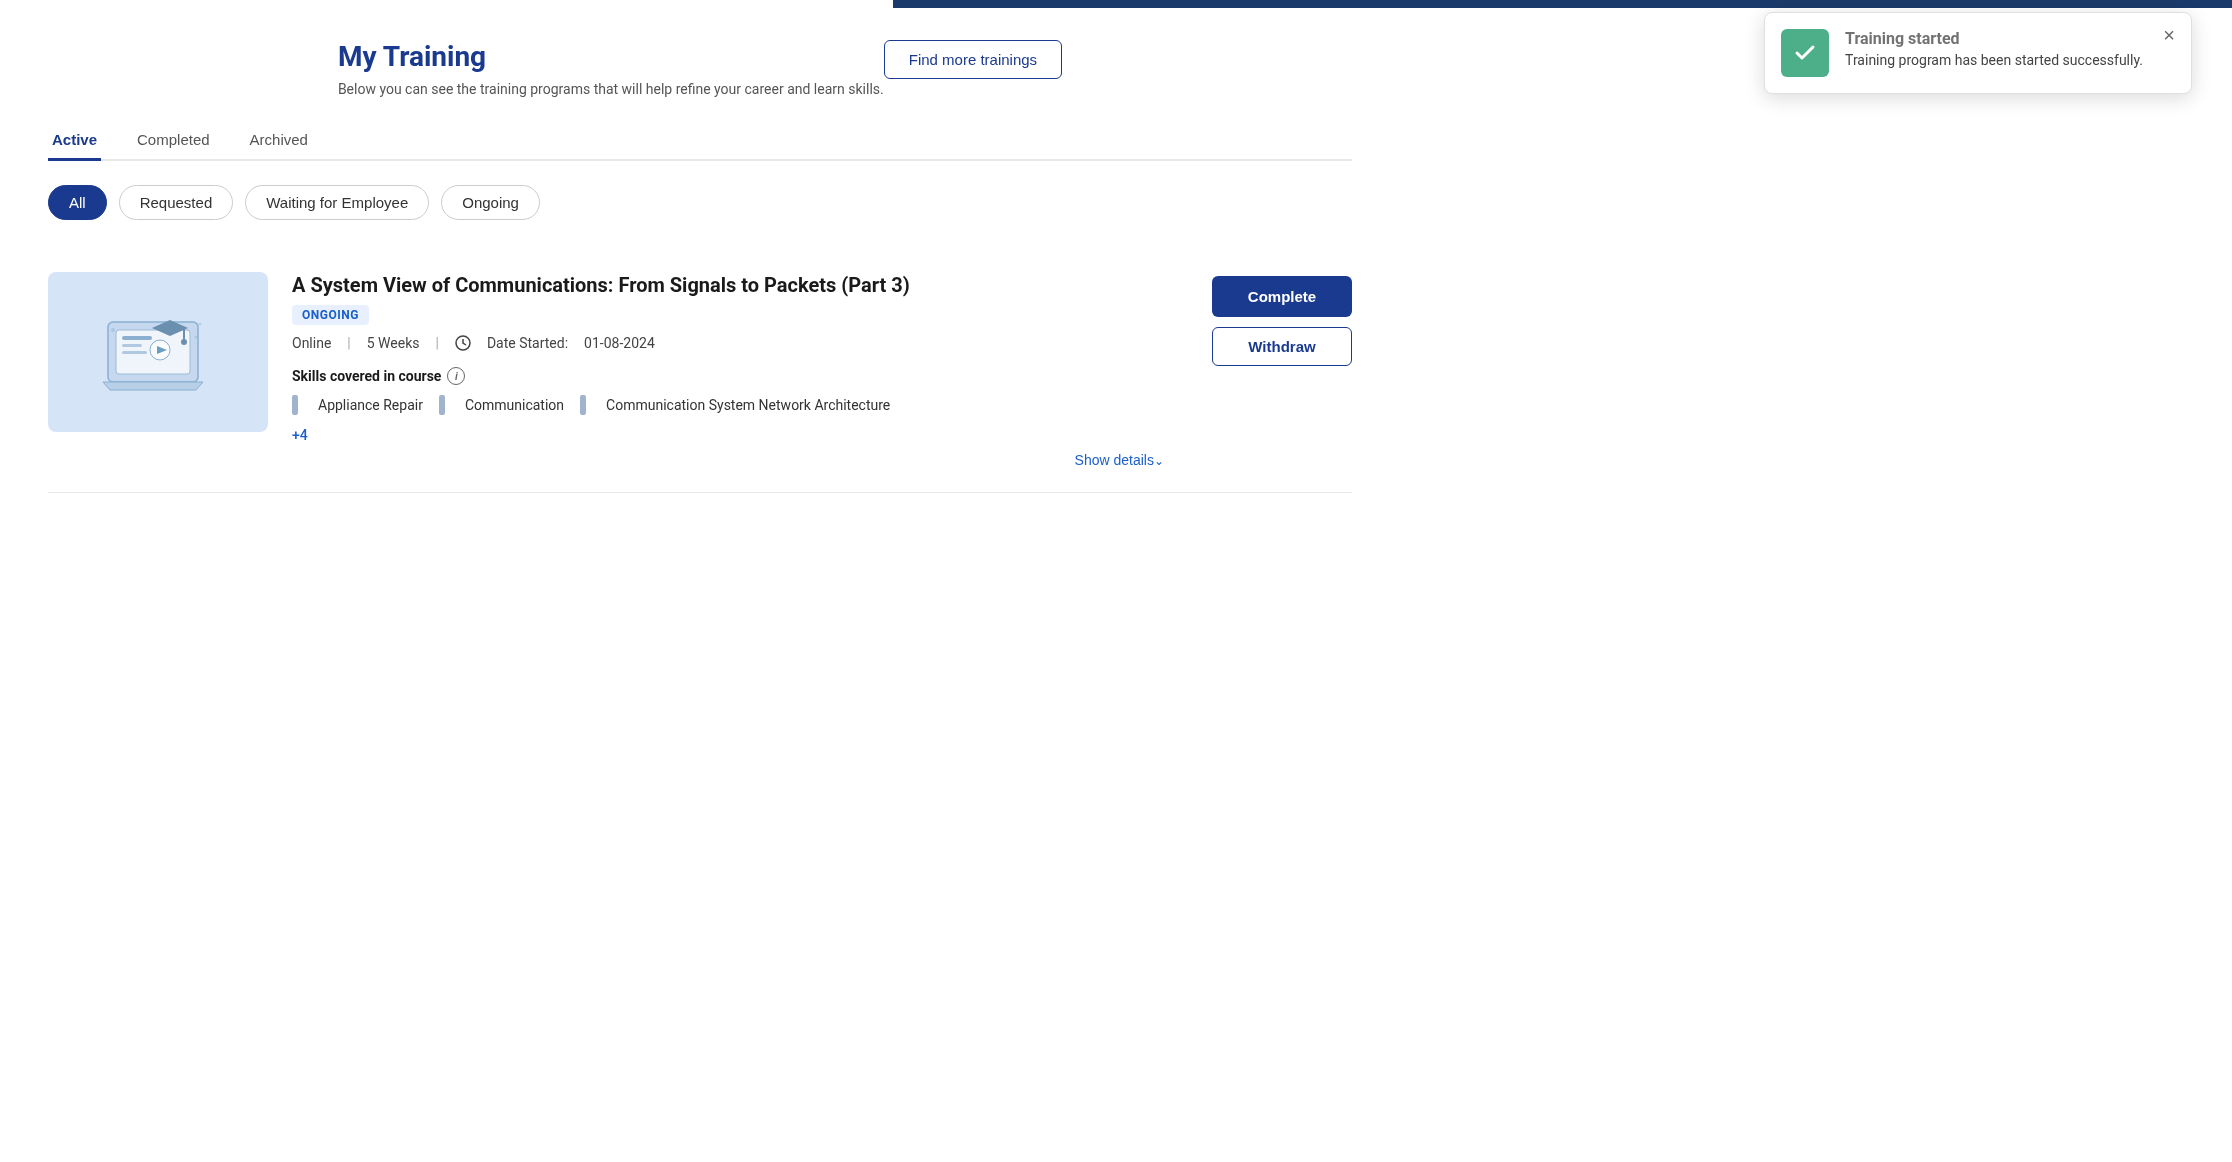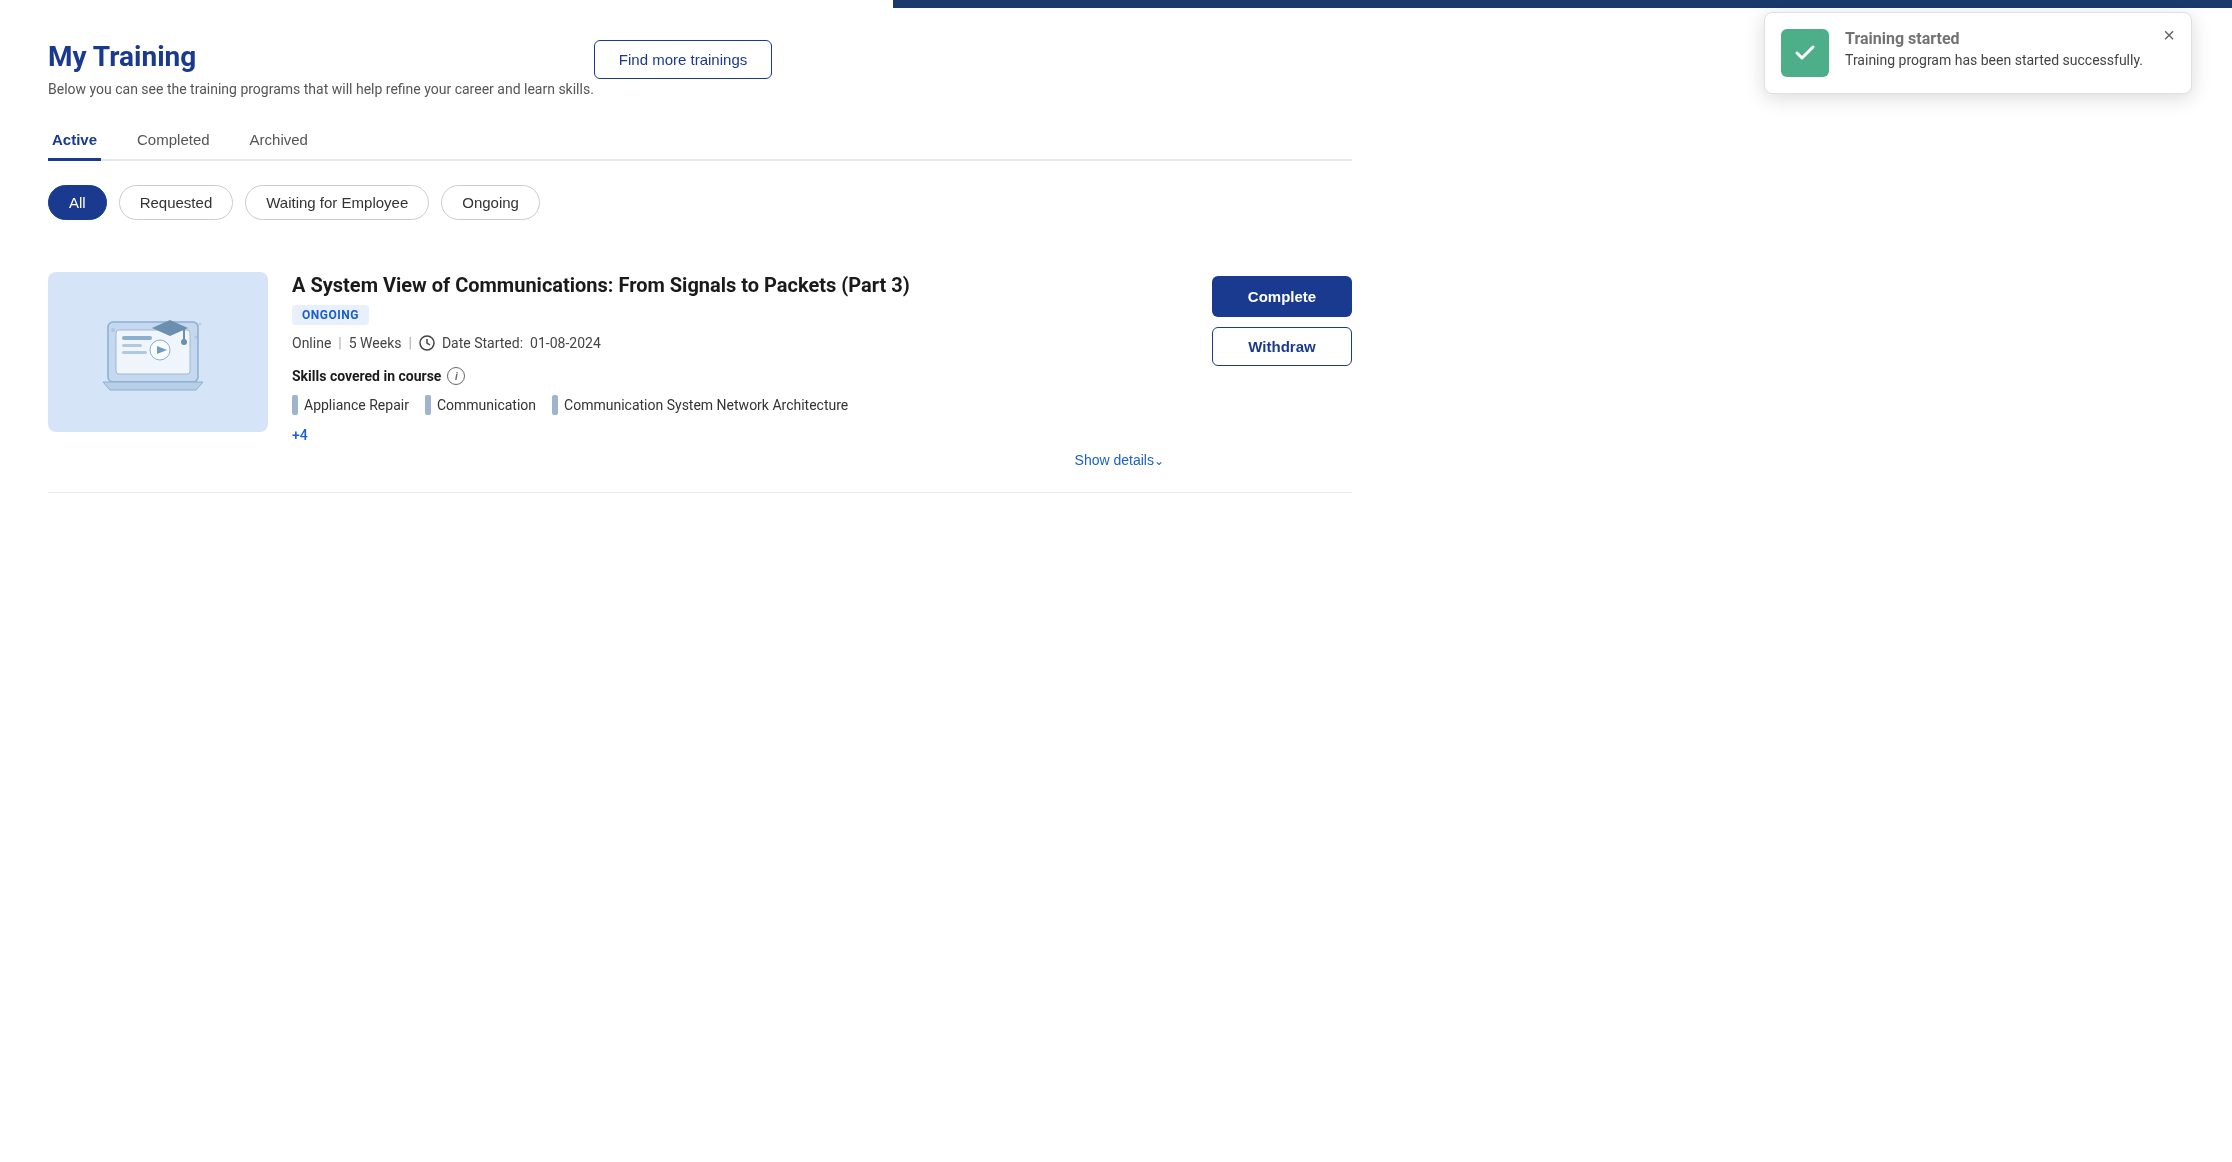--- a/index.html
+++ b/index.html
@@ -77,21 +77,21 @@
     
     .main-content {
       padding: 32px 48px;
       max-width: 1400px;
     }
 
     
     .header-row {
       display: flex;
       align-items: flex-start;
-      justify-content: flex-start;
+      justify-content: center;
       margin-bottom: 24px;
     }
     .page-title-area {}
     .page-title {
       font-size: 28px;
       font-weight: 700;
       color: #1a3a8f;
       margin-bottom: 8px;
     }
     .page-subtitle {
@@ -200,21 +200,21 @@
       border-radius: 4px;
       letter-spacing: 0.5px;
       margin-bottom: 10px;
     }
     .card-meta {
       font-size: 14px;
       color: #444;
       margin-bottom: 16px;
       display: flex;
       align-items: flex-start;
-      gap: 7px;
+      gap: 16px;
     }
     .card-meta .sep {
       color: #aaa;
     }
     .skills-label {
       font-size: 14px;
       font-weight: 700;
       color: #1a1a1a;
       margin-bottom: 10px;
       display: flex;
@@ -238,21 +238,21 @@
     .skills-list {
       display: flex;
       flex-wrap: wrap;
       gap: 16px;
       align-items: center;
       margin-bottom: 10px;
     }
     .skill-tag {
       display: flex;
       align-items: center;
-      gap: 6px;
+      gap: 20px;
       font-size: 14px;
       color: #333;
     }
     .skill-dot {
       width: 6px;
       height: 20px;
       background: #a0b4d0;
       border-radius: 2px;
       flex-shrink: 0;
     }

